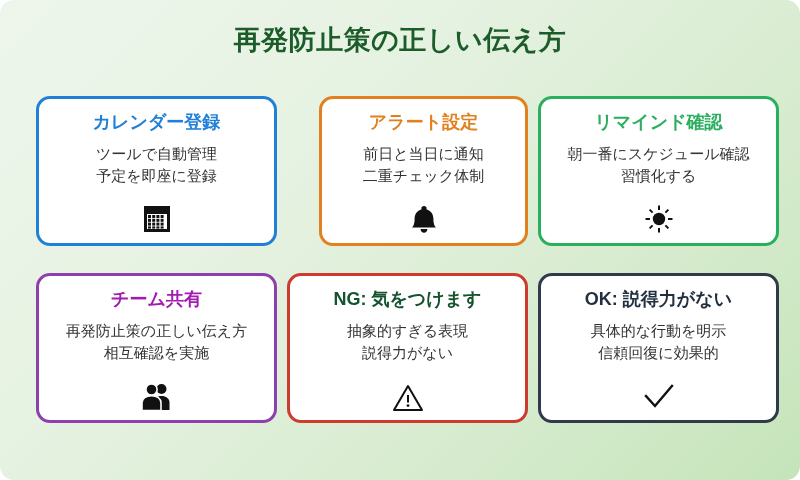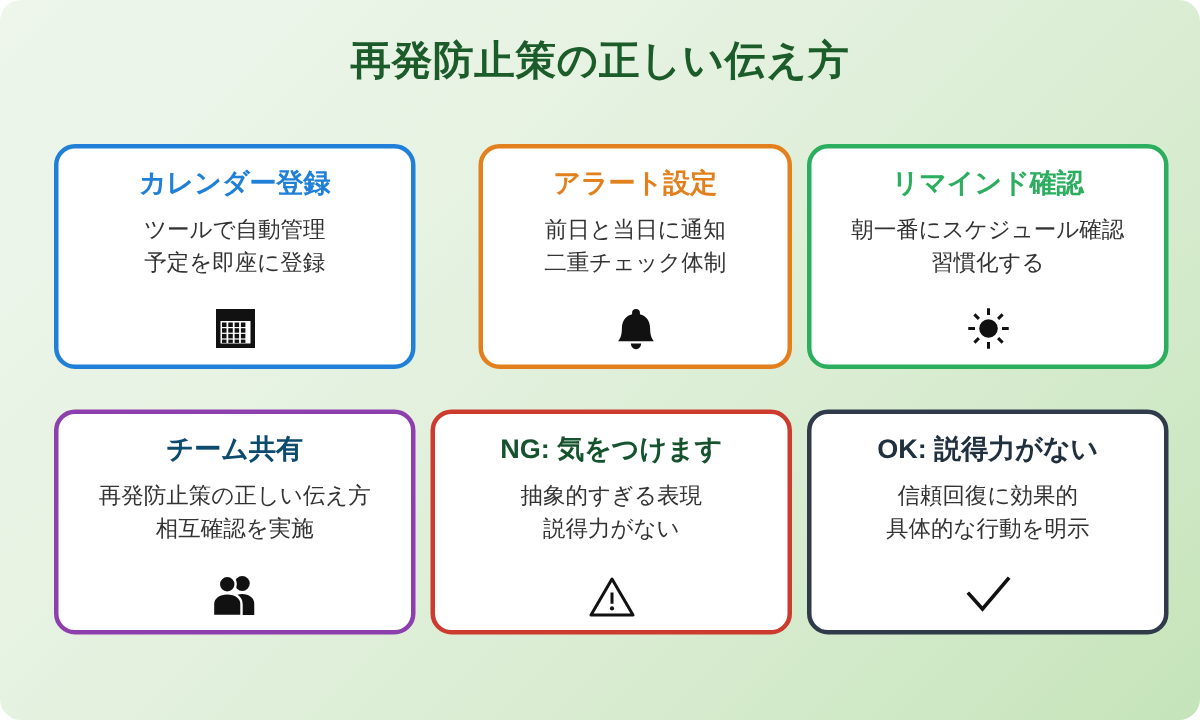--- a/index.html
+++ b/index.html
@@ -82,21 +82,21 @@
   }
   .card-icon svg { display: block; }
 
   .c-blue   { border-color: #2080d8; }
   .c-blue   .card-title { color: #2080d8; }
   .c-orange { border-color: #e2801e; margin-left: 32px; }
   .c-orange .card-title { color: #e2801e; }
   .c-green  { border-color: #2bae5e; }
   .c-green  .card-title { color: #2bae5e; }
   .c-purple { border-color: #8e3fae; }
-  .c-purple .card-title { color: #0c4a6e; }
+  .c-purple .card-title { color: #a21caf; }
   .c-red    { border-color: #cc3b2e; }
   .c-red    .card-title { color: #14532d; }
   .c-slate  { border-color: #2f3b4a; }
   .c-slate  .card-title { color: #21303f; }
 </style>
 </head>
 <body>
 
 <div id="page">
 
@@ -200,22 +200,22 @@
           <path d="M16 3 L30 27 H2 Z" fill="none" stroke="#111111" stroke-width="2" stroke-linejoin="round"></path>
           <rect x="15" y="12" width="2" height="7.5" fill="#111111"></rect>
           <circle cx="16" cy="22.6" r="1.4" fill="#111111"></circle>
         </svg>
       </div>
     </div>
 
     <div class="card c-slate">
       <div class="card-title">OK: 説得力がない</div>
       <div class="card-lines">
+        <div>具体的な行動を明示</div>
         <div>信頼回復に効果的</div>
-        <div>具体的な行動を明示</div>
       </div>
       <div class="card-icon">
         <svg width="34" height="30" viewBox="0 0 34 30">
           <path d="M4 14 L13 24 L30 4" fill="none" stroke="#111111" stroke-width="2.4" stroke-linecap="square" stroke-linejoin="miter"></path>
         </svg>
       </div>
     </div>
 
   </div>
 </div>

